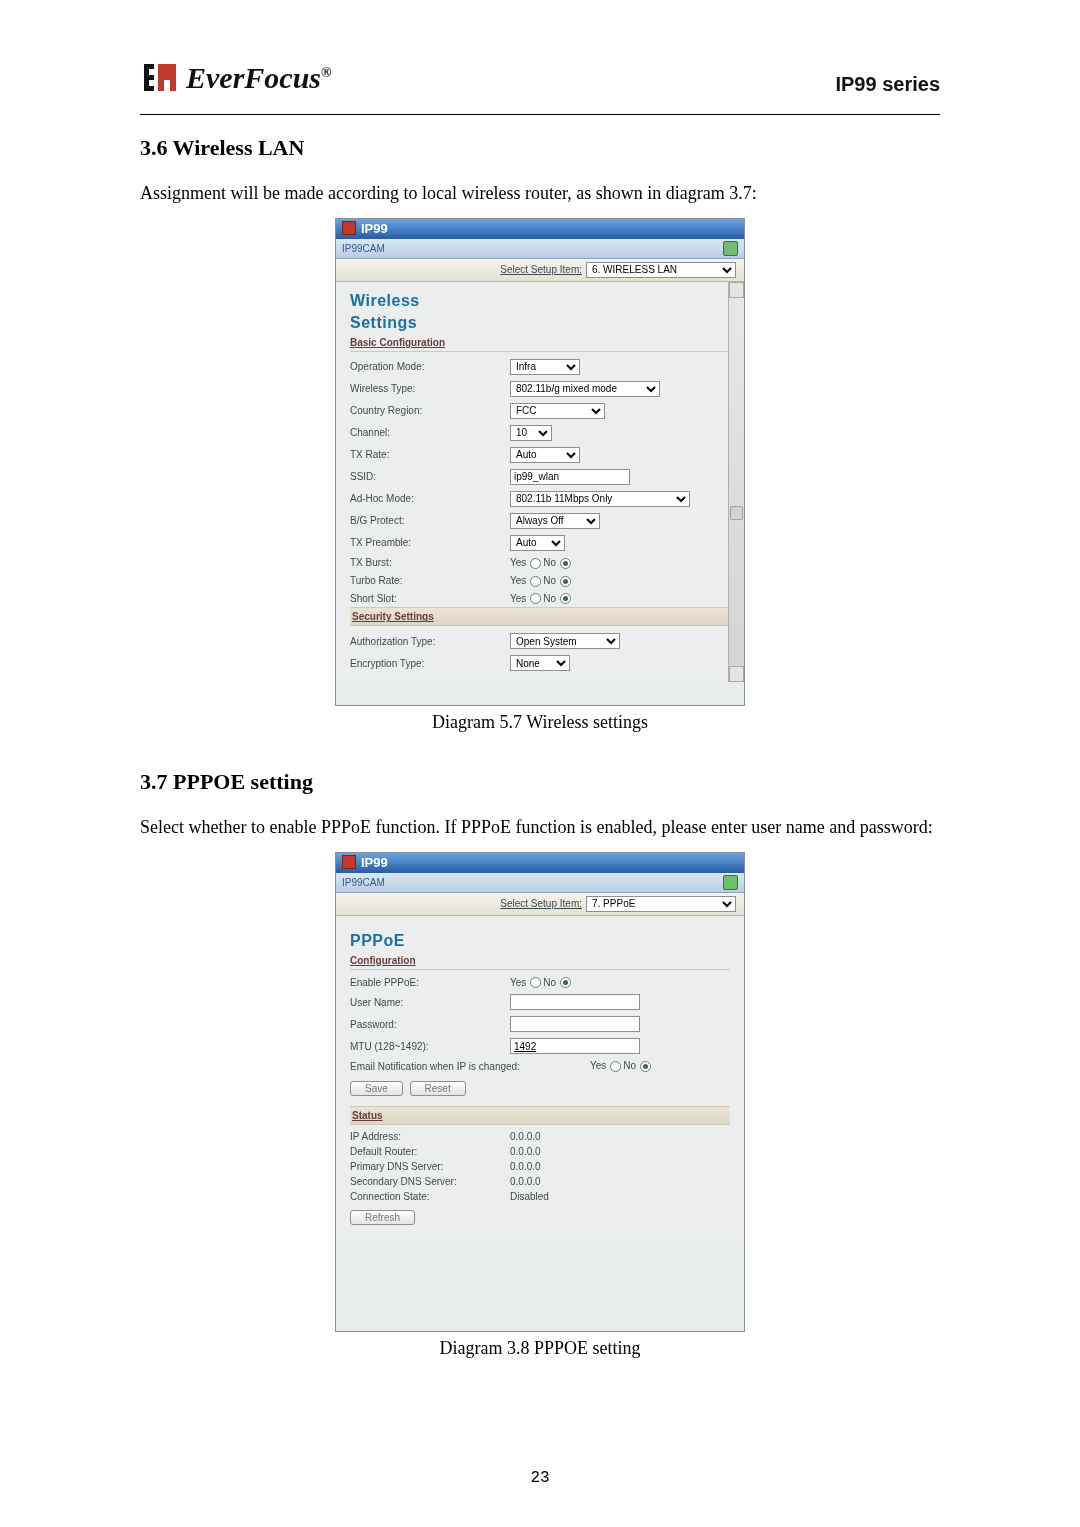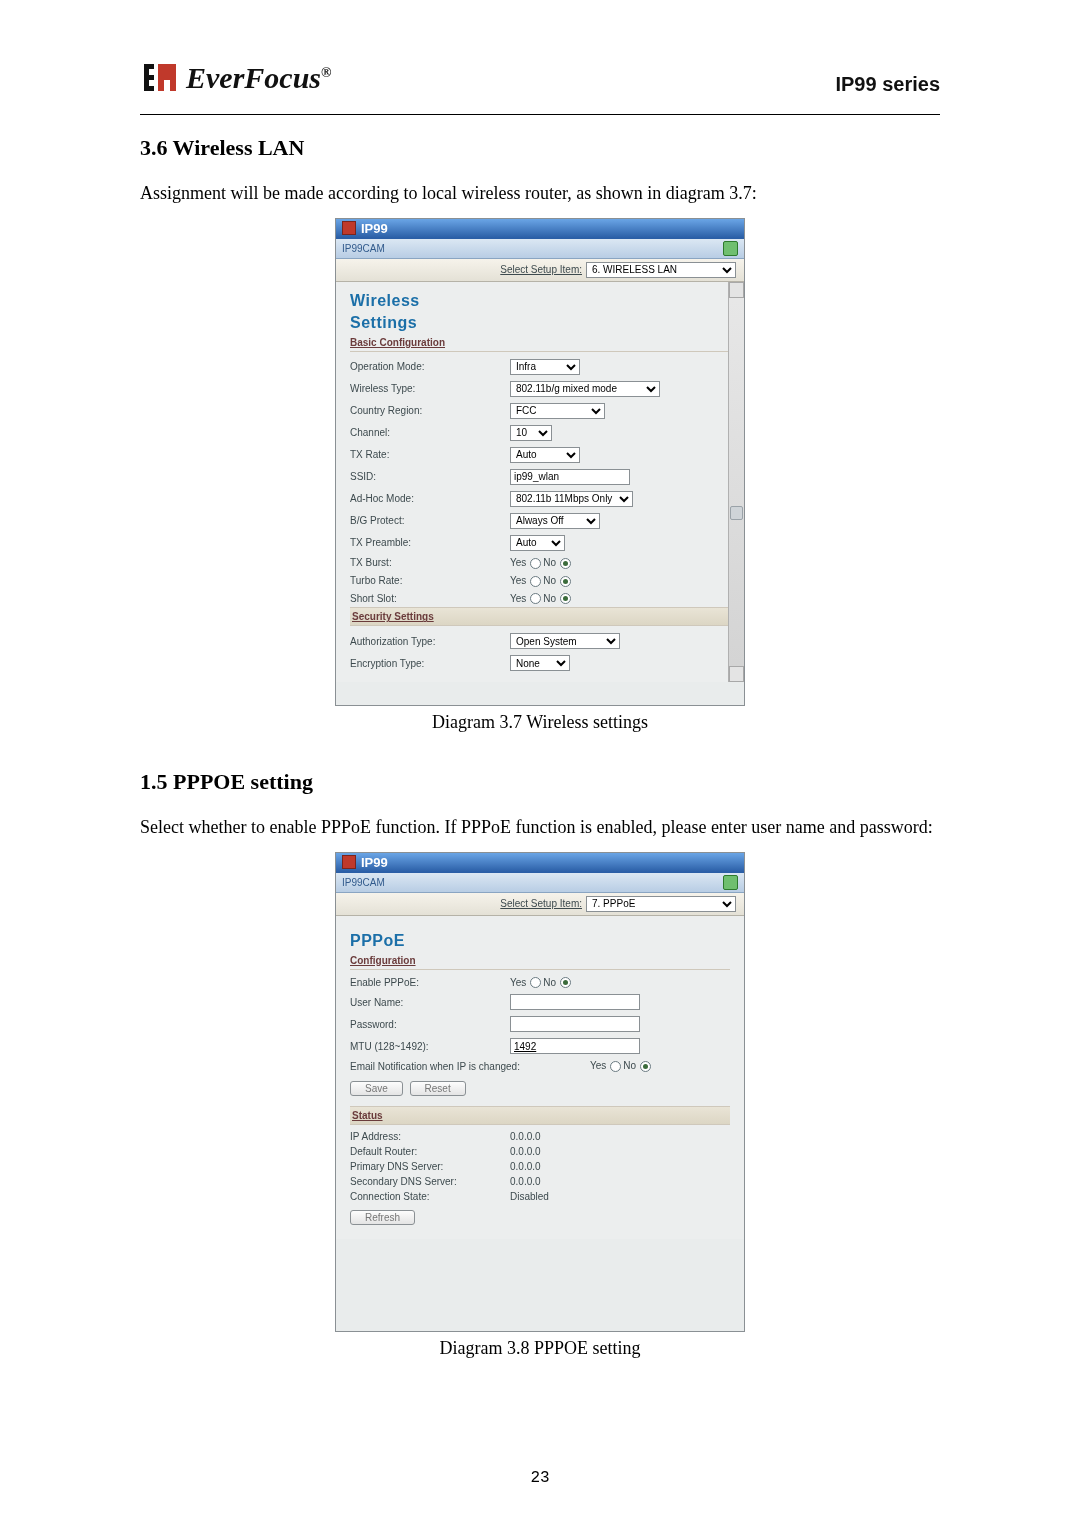--- a/index.html
+++ b/index.html
@@ -267,21 +267,21 @@
             <div class="row">
               <div class="lab">TX Rate:</div>
               <div class="val"><select class="sel" style="width:70px"><option>Auto</option></select></div>
             </div>
             <div class="row">
               <div class="lab">SSID:</div>
               <div class="val"><input class="inp" style="width: 120px;" value="ip99_wlan"></div>
             </div>
             <div class="row">
               <div class="lab">Ad-Hoc Mode:</div>
-              <div class="val"><select class="sel" style="width:123px"><option>802.11b 11Mbps Only</option></select></div>
+              <div class="val"><select class="sel" style="width:180px"><option>802.11b 11Mbps Only</option></select></div>
             </div>
             <div class="row">
               <div class="lab">B/G Protect:</div>
               <div class="val"><select class="sel" style="width:90px"><option>Always Off</option></select></div>
             </div>
             <div class="row">
               <div class="lab">TX Preamble:</div>
               <div class="val"><select class="sel" style="width:55px"><option>Auto</option></select></div>
             </div>
             <div class="row">
@@ -309,23 +309,23 @@
             </div>
           </div>
       </div>
       <div class="scrollbar">
         <div class="scroll-up"></div>
         <div class="scroll-thumb"></div>
         <div class="scroll-dn"></div>
       </div>
     </div>
   </div>
-  <div class="caption">Diagram 3.7 Wireless settings</div>
-
-  <h2 class="section-h">1.5 PPPOE setting</h2>
+  <div class="caption">Diagram 5.7 Wireless settings</div>
+
+  <h2 class="section-h">3.7 PPPOE setting</h2>
   <p class="body-text">Select whether to enable PPPoE function. If PPPoE function is enabled, please enter user name and password:</p>
 
   <div class="shot shot2">
     <div class="shot-titlebar">
       <span class="icn"></span>
       <span>IP99</span>
     </div>
     <div class="breadcrumb">
       <span>IP99CAM</span>
       <span class="go"></span>

